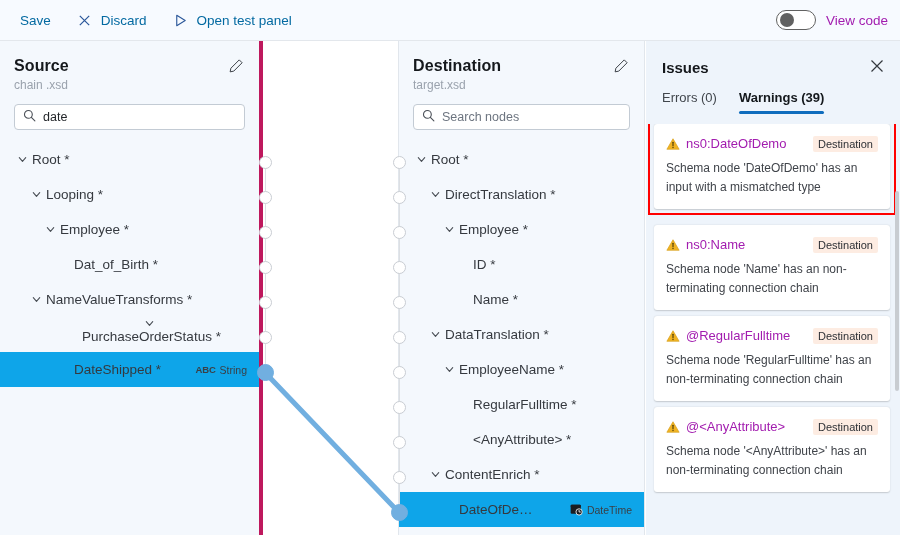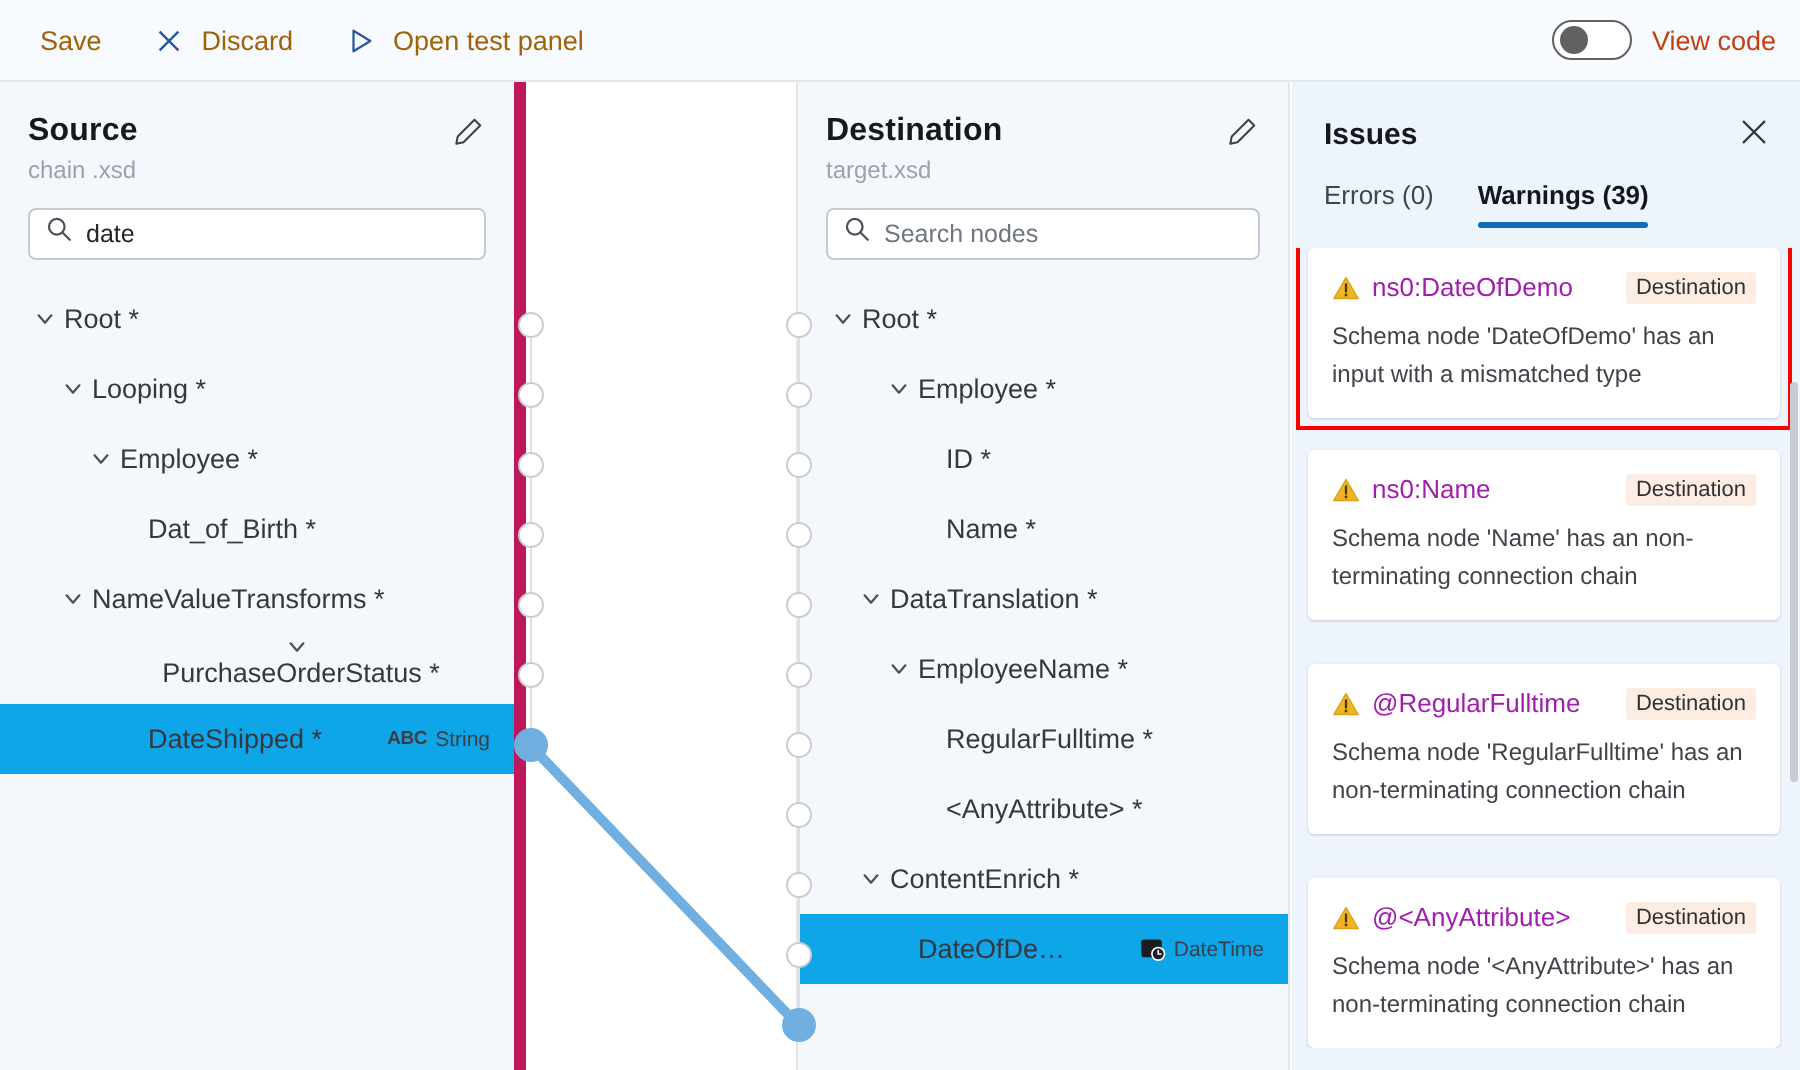--- a/index.html
+++ b/index.html
@@ -14,21 +14,21 @@
   
   .toolbar {
     position: absolute; left: 0; top: 0; width: 900px; height: 41px;
     background: #f7faff;
     border-bottom: 1px solid #e3e7ec;
     display: flex; align-items: center;
   }
   .tb-btn {
     display: flex; align-items: center; gap: 8px;
     height: 30px; padding: 0 10px; margin-left: 6px;
-    font-size: 13.5px; color: #a16207; background: transparent;
+    font-size: 13.5px; color: #0369a1; background: transparent;
     border: none; cursor: pointer; white-space: nowrap;
   }
   .tb-btn:first-child { margin-left: 10px; }
   .tb-icon { display: inline-flex; align-items: center; justify-content: center; width: 16px; height: 16px; }
   .tb-spacer { flex: 1 1 auto; }
 
   .viewissues-wrap {
     position: relative;
     margin-right: 16px;
   }
@@ -45,30 +45,30 @@
   .toggle-wrap { display: flex; align-items: center; gap: 10px; margin-right: 12px; }
   .toggle {
     width: 40px; height: 20px; border-radius: 10px;
     border: 1px solid #616161; background: #ffffff;
     position: relative; cursor: pointer; flex: none;
   }
   .toggle .knob {
     position: absolute; left: 3px; top: 50%; transform: translateY(-50%);
     width: 14px; height: 14px; border-radius: 50%; background: #616161;
   }
-  .toggle-label { font-size: 13.5px; color: #c2410c; white-space: nowrap; }
+  .toggle-label { font-size: 13.5px; color: #a21caf; white-space: nowrap; }
 
   
   .main { position: absolute; left: 0; top: 41px; width: 900px; height: 494px; background: #ffffff; }
 
   .panel {
     position: absolute; top: 0; bottom: 0;
     background: #f4f8fd;
   }
-  #source-panel { left: 0; width: 263px; border-right: 6px solid #be185d; }
+  #source-panel { left: 0; width: 263px; border-right: 4px solid #be185d; }
   #dest-panel   { left: 398px; width: 247px; border-left: 1px solid #e1e6ec; border-right: 1px solid #e1e6ec; }
 
   .panel-head { padding: 16px 14px 0 14px; position: relative; }
   .panel-title { font-size: 16px; font-weight: bold; color: #15181c; letter-spacing: .1px; }
   .panel-sub { font-size: 12px; color: #9aa2ad; margin-top: 3px; }
   .pencil { position: absolute; right: 14px; top: 16px; width: 18px; height: 18px; cursor: pointer; }
 
   .search {
     margin: 12px 14px 0 14px; height: 26px;
     background: #ffffff; border: 1px solid #c3cbd4; border-radius: 4px;
@@ -128,21 +128,21 @@
   }
   .tab.active { color: #14181c; font-weight: bold; }
   .tab.active::after {
     content: ""; position: absolute; left: 0; right: 0; bottom: 0;
     height: 3px; background: #0f6cbd; border-radius: 2px;
   }
 
   .issue-list { margin-top: 10px; padding: 0 10px 0 8px; height: 400px; overflow: hidden; }
   .issue-card {
     position: relative; background: #ffffff; border-radius: 3px;
-    padding: 12px 12px 12px 12px; margin-bottom: 22px;
+    padding: 12px 12px 12px 12px; margin-bottom: 6px;
     box-shadow: 0 0.5px 1.5px rgba(0,0,0,0.18);
   }
   .issue-card.highlighted { margin-bottom: 16px; }
   .issue-card .cardbox {
     position: absolute; left: -6px; top: -6px; right: -6px; bottom: -6px;
     border: 2px solid #ff0000; pointer-events: none;
   }
   .issue-top { display: flex; align-items: flex-start; justify-content: space-between; gap: 6px; }
   .issue-name { display: flex; align-items: center; gap: 6px; font-size: 13px; color: #a21caf; font-weight: normal; }
   .warn-ico { flex: none; width: 14px; height: 14px; display: inline-flex; }
@@ -304,20 +304,28 @@
         <input value="" placeholder="Search nodes" style="">
       </div>
       <div class="tree" id="dest-tree">
           <div class="tree-row" style="padding-left: 16px;">
             <span class="chev">
               <svg width="11" height="11" viewBox="0 0 12 12">
                 <path d="M2.5 4 L6 8 L9.5 4" fill="none" stroke="#4a4f56" stroke-width="1.2" stroke-linecap="round" stroke-linejoin="round"></path>
               </svg>
             </span>
             <span class="node-label">Root *</span>
+          </div>
+          <div class="tree-row" style="padding-left: 30px;">
+            <span class="chev">
+              <svg width="11" height="11" viewBox="0 0 12 12">
+                <path d="M2.5 4 L6 8 L9.5 4" fill="none" stroke="#4a4f56" stroke-width="1.2" stroke-linecap="round" stroke-linejoin="round"></path>
+              </svg>
+            </span>
+            <span class="node-label">DirectTranslation *</span>
           </div>
           <div class="tree-row" style="padding-left: 44px;">
             <span class="chev">
               <svg width="11" height="11" viewBox="0 0 12 12">
                 <path d="M2.5 4 L6 8 L9.5 4" fill="none" stroke="#4a4f56" stroke-width="1.2" stroke-linecap="round" stroke-linejoin="round"></path>
               </svg>
             </span>
             <span class="node-label">Employee *</span>
           </div>
           <div class="tree-row" style="padding-left: 58px;">

